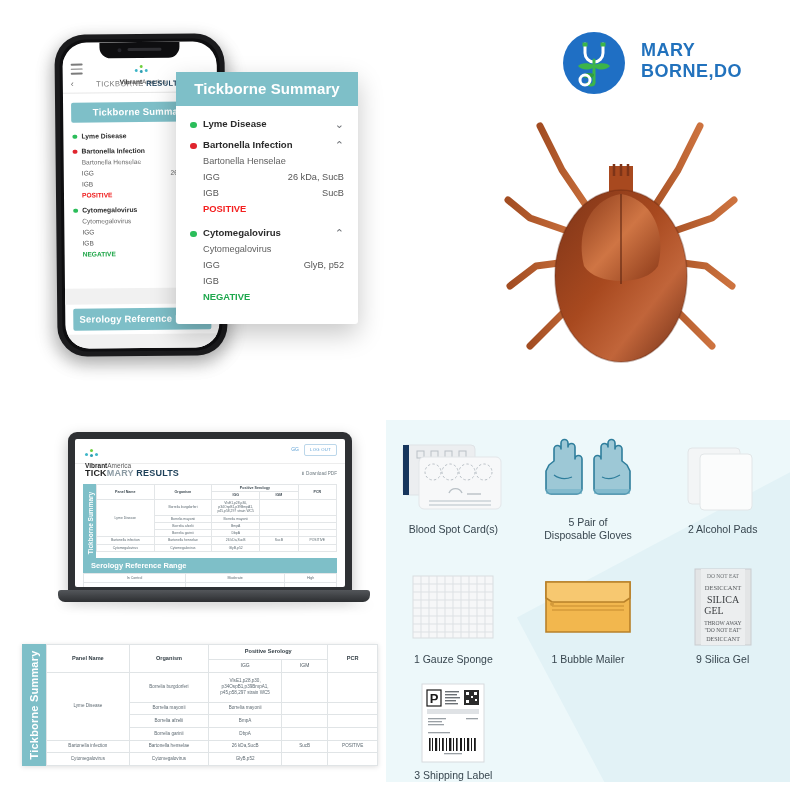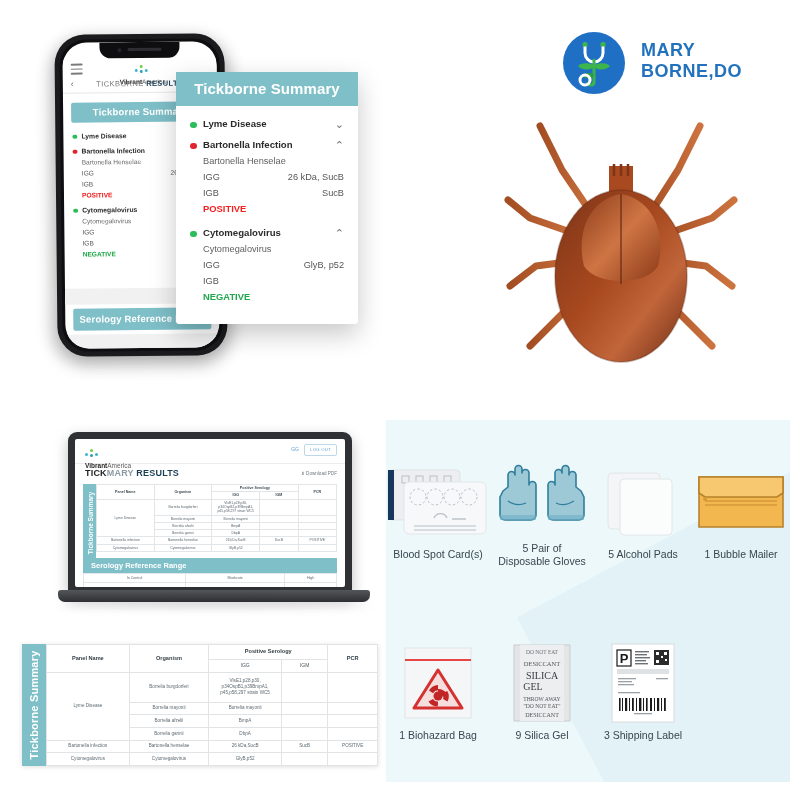--- a/index.html
+++ b/index.html
@@ -211,21 +211,21 @@
   #kit-panel{
     left:386px;top:420px;width:404px;height:362px;
     background:#e2f2f6;overflow:hidden;
   }
   .kit-swash{
     position:absolute;width:520px;height:520px;background:#edf8fa;
     transform:rotate(-28deg);
   }
   .kit-grid{
     position:relative;width:404px;height:362px;
-    display:grid;grid-template-columns:1fr 1fr 1fr 1fr;grid-template-rows:1fr 1fr;
+    display:grid;grid-template-columns:1fr 1fr 1fr;grid-template-rows:1fr 1fr;
   }
   .kit-cell{position:relative;display:flex;flex-direction:column;align-items:center;justify-content:center;}
   .kit-art{height:84px;display:flex;align-items:center;justify-content:center;}
   .kit-label{
     margin-top:4px;text-align:center;font-size:10.5px;color:#38464f;line-height:13px;
     max-width:120px;
   }
 </style>
 </head>
 <body>
@@ -659,54 +659,49 @@
         </div>
       </div>
 
       <div class="kit-cell">
         <div class="kit-art">
           <svg width="90" height="70" viewBox="0 0 90 70">
             <rect x="10" y="6" width="52" height="56" rx="4" fill="#f3f5f6" stroke="#e2e6e8"></rect>
             <rect x="22" y="12" width="52" height="56" rx="4" fill="#fbfcfc" stroke="#e2e6e8"></rect>
           </svg>
         </div>
-        <div class="kit-label">5 Alcohol Pads</div>
-      </div>
-
+        <div class="kit-label">2 Alcohol Pads</div>
+      </div>
+
+      <div class="kit-cell">
+        <div class="kit-art">
+          <svg width="86" height="68" viewBox="0 0 86 68">
+            <rect x="3" y="3" width="80" height="62" fill="#f6f7f8" stroke="#d9dde0"></rect>
+            <g stroke="#dde1e4" stroke-width="1">
+              <path d="M11 3 v62 M19 3 v62 M27 3 v62 M35 3 v62 M43 3 v62 M51 3 v62 M59 3 v62 M67 3 v62 M75 3 v62"></path>
+              <path d="M3 11 h80 M3 19 h80 M3 27 h80 M3 35 h80 M3 43 h80 M3 51 h80 M3 59 h80"></path>
+            </g>
+          </svg>
+        </div>
+        <div class="kit-label">1 Gauze Sponge</div>
+      </div>
 
       <div class="kit-cell">
         <div class="kit-art">
           <svg width="92" height="62" viewBox="0 0 92 62">
             <path d="M4 6 h84 v50 h-84 z" fill="#f2b74e" stroke="#b8812a" stroke-width="1.6"></path>
             <path d="M4 6 h84 v16 l-6 4 h-72 l-6 -4 z" fill="#f7c870" stroke="#b8812a" stroke-width="1.6"></path>
             <path d="M10 30 h72" stroke="#d49a3a" stroke-width="1.4"></path>
             <path d="M10 34 h72" stroke="#d49a3a" stroke-width="1.4"></path>
             <circle cx="10" cy="28" r="2" fill="#d49a3a"></circle>
           </svg>
         </div>
         <div class="kit-label">1 Bubble Mailer</div>
       </div>
 
-      <div class="kit-cell">
-        <div class="kit-art">
-          <svg width="78" height="78" viewBox="0 0 78 78">
-            <rect x="6" y="4" width="66" height="70" fill="#f5f6f7" stroke="#e1e4e6"></rect>
-            <path d="M6 16 h66" stroke="#e74646" stroke-width="2"></path>
-            <path d="M39 26 L63 64 H15 Z" fill="#f7dede" stroke="#d63131" stroke-width="3" stroke-linejoin="round"></path>
-            <g fill="#c22525" transform="translate(39,52)">
-              <circle r="4.5"></circle>
-              <path d="M0 -7 a11 11 0 0 1 9.5 5.5 l-4.5 2.6 a6 6 0 0 0 -5 -3 z"></path>
-              <path d="M9 5.5 a11 11 0 0 1 -9 5.5 v-5.2 a6 6 0 0 0 5 -3 z" transform="rotate(60)"></path>
-              <path d="M9 5.5 a11 11 0 0 1 -9 5.5 v-5.2 a6 6 0 0 0 5 -3 z" transform="rotate(180)"></path>
-              <path d="M9 5.5 a11 11 0 0 1 -9 5.5 v-5.2 a6 6 0 0 0 5 -3 z" transform="rotate(300)"></path>
-            </g>
-          </svg>
-        </div>
-        <div class="kit-label">1 Biohazard Bag</div>
-      </div>
 
       <div class="kit-cell">
         <div class="kit-art">
           <svg width="62" height="82" viewBox="0 0 62 82">
             <rect x="3" y="3" width="56" height="76" fill="#e3e5e6" stroke="#c9cccf"></rect>
             <rect x="9" y="3" width="44" height="76" fill="#eceeef"></rect>
             <text x="31" y="12" font-family="Liberation Serif, serif" font-size="5.5" fill="#6d7174" text-anchor="middle">DO NOT EAT</text>
             <text x="31" y="24" font-family="Liberation Serif, serif" font-size="6.5" fill="#55585b" text-anchor="middle">DESICCANT</text>
             <text x="31" y="37" font-family="Liberation Serif, serif" font-size="10" fill="#3c3f42" text-anchor="middle">SILICA</text>
             <text x="22" y="48" font-family="Liberation Serif, serif" font-size="10" fill="#3c3f42" text-anchor="middle">GEL</text>

